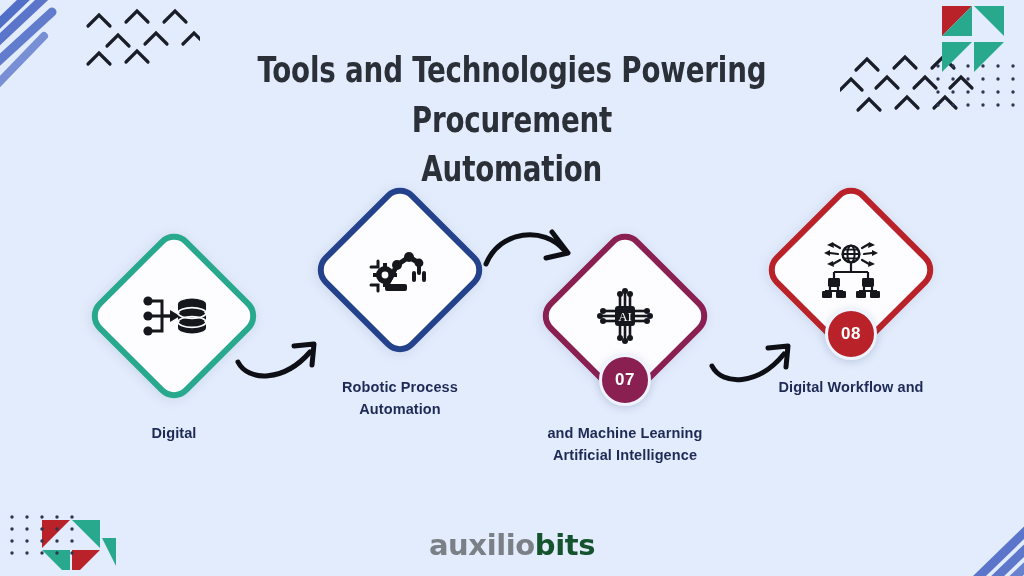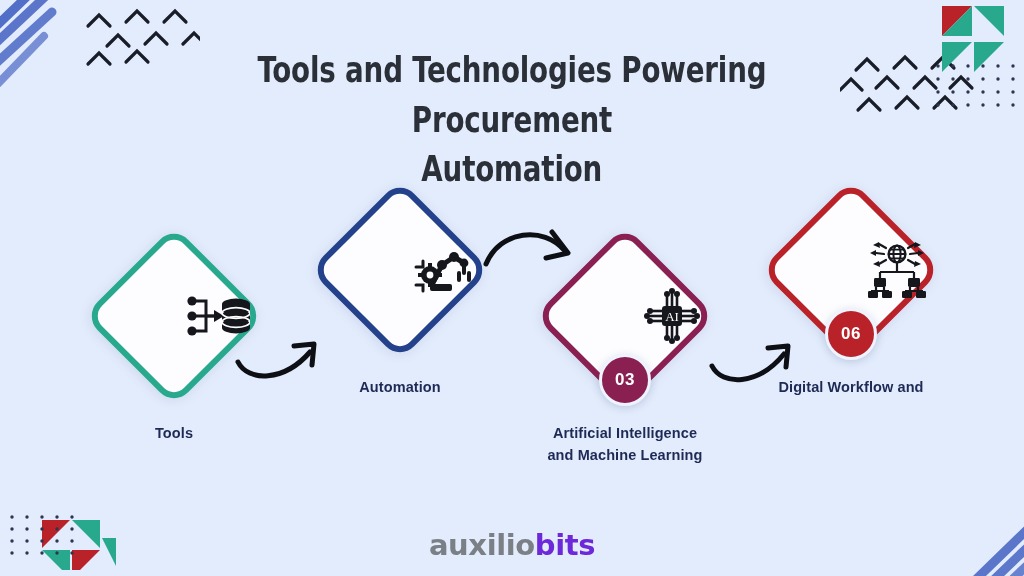--- a/index.html
+++ b/index.html
@@ -50,22 +50,22 @@
     border-radius:20px;
     transform:rotate(45deg);
     background:#fdfdff;
     box-shadow:0 2px 12px rgba(90,110,160,0.16);
   }
   .diamond::after {
     content:""; position:absolute; inset:0; border-radius:20px;
     border:6px solid var(--c);
   }
   .icon-holder {
-    position:absolute; left:12px; top:0; width:128px; height:128px;
-    display:flex; align-items:center; justify-content:flex-end;
+    position:absolute; left:0; top:0; width:128px; height:128px;
+    display:flex; align-items:center; justify-content:center;
   }
   .icon-holder svg { display:block; }
 
   .badge {
     position:absolute; left:50%; transform:translateX(-50%);
     bottom:-26px;
     width:52px; height:52px; border-radius:50%;
     background:var(--c);
     border:3px solid #eef3fd;
     display:flex; align-items:center; justify-content:center;
@@ -93,21 +93,21 @@
   .logo {
     position:absolute; left:50%; transform:translateX(-50%);
     bottom:14px;
     font-size:29px;
     font-weight:bold;
     letter-spacing:-0.4px;
     font-family:"DejaVu Sans","Liberation Sans", sans-serif;
     white-space:nowrap;
   }
   .logo .a { color:#7b7f86; }
-  .logo .b { color:#6d28d9; }
+  .logo .b { color:#14532d; }
 </style>
 </head>
 <body>
 
 <div class="stage">
 
   <svg class="deco brush-tl" viewBox="0 0 110 115">
     <g stroke="#4a68c4" stroke-linecap="round" fill="none">
       <path d="M-6 46 L48 -6" stroke-width="9" opacity="0.95"></path>
       <path d="M-10 66 L56 4" stroke-width="9" opacity="0.9"></path>
@@ -260,21 +260,21 @@
             <path d="M36 12 v6 a14 5.4 0 0 0 28 0 v-6 z"></path>
             <path d="M36 21 v6 a14 5.4 0 0 0 28 0 v-6 z"></path>
             <path d="M36 30 v6 a14 5.4 0 0 0 28 0 v-6 z"></path>
             <ellipse cx="50" cy="21" rx="14" ry="5.4" fill="none" stroke="#fdfdff" stroke-width="1.6"></ellipse>
             <ellipse cx="50" cy="30" rx="14" ry="5.4" fill="none" stroke="#fdfdff" stroke-width="1.6"></ellipse>
           </g>
         </svg>
       </div>
     </div>
     <div class="caption">
-      <div>Tools</div>
+      <div>Digital</div>
     </div>
   </div>
 
   <div class="node" style="left:336px; top:206px;">
     <div class="dia-wrap">
       <div class="diamond" style="--c:#24418b;"></div>
       <div class="icon-holder">
         <svg width="62" height="54" viewBox="0 0 62 54">
           <g fill="#15171c" stroke="#15171c">
             <path d="M18 42 L28 22 L40 14 L50 20" stroke-width="5" fill="none" stroke-linecap="round" stroke-linejoin="round"></path>
@@ -292,20 +292,21 @@
               <rect x="4" y="30" width="5" height="4"></rect>
                 <rect x="23" y="30" width="5" height="4"></rect>
             </g>
             <path d="M2 24 L9 24 L9 18" stroke-width="3" fill="none" stroke-linecap="round"></path>
             <path d="M2 42 L9 42 L9 48" stroke-width="3" fill="none" stroke-linecap="round"></path>
           </g>
         </svg>
       </div>
     </div>
     <div class="caption">
+      <div>Robotic Process</div>
       <div>Automation</div>
     </div>
   </div>
 
   <div class="node" style="left:561px; top:252px;">
     <div class="dia-wrap">
       <div class="diamond" style="--c:#8a1f52;"></div>
       <div class="icon-holder">
         <svg width="58" height="58" viewBox="0 0 58 58">
           <g fill="#15171c" stroke="#15171c">
@@ -335,25 +336,25 @@
               <circle cx="7" cy="24" r="3"></circle>
                 <circle cx="4" cy="29" r="3"></circle>
                 <circle cx="7" cy="34" r="3"></circle>
               <circle cx="51" cy="24" r="3"></circle>
                 <circle cx="54" cy="29" r="3"></circle>
                 <circle cx="51" cy="34" r="3"></circle>
             </g>
           </g>
         </svg>
       </div>
-      <div class="badge" style="--c:#8a1f52;">03</div>
+      <div class="badge" style="--c:#8a1f52;">07</div>
     </div>
     <div class="caption">
+      <div>and Machine Learning</div>
       <div>Artificial Intelligence</div>
-      <div>and Machine Learning</div>
     </div>
   </div>
 
   <div class="node" style="left:787px; top:206px;">
     <div class="dia-wrap">
       <div class="diamond" style="--c:#b92229;"></div>
       <div class="icon-holder">
         <svg width="60" height="56" viewBox="0 0 60 56">
           <g fill="#15171c" stroke="#15171c">
             <circle cx="30" cy="12" r="8.4" fill="none" stroke-width="2.4"></circle>
@@ -380,21 +381,21 @@
             <rect x="41" y="36" width="12" height="9" rx="1.4" stroke="none"></rect>
             <path d="M9 45 L9 49 M17 45 L17 49 M43 45 L43 49 M51 45 L51 49" stroke-width="2.2" fill="none"></path>
             <path d="M4 49 L22 49 M38 49 L56 49" stroke-width="2.2" fill="none"></path>
             <rect x="1" y="49" width="10" height="7" rx="1.2" stroke="none"></rect>
             <rect x="15" y="49" width="10" height="7" rx="1.2" stroke="none"></rect>
             <rect x="35" y="49" width="10" height="7" rx="1.2" stroke="none"></rect>
             <rect x="49" y="49" width="10" height="7" rx="1.2" stroke="none"></rect>
           </g>
         </svg>
       </div>
-      <div class="badge" style="--c:#b92229;">06</div>
+      <div class="badge" style="--c:#b92229;">08</div>
     </div>
     <div class="caption">
       <div>Digital Workflow and</div>
     </div>
   </div>
 
   <div class="logo"><span class="a">auxilio</span><span class="b">bits</span></div>
 
 </div>
 

